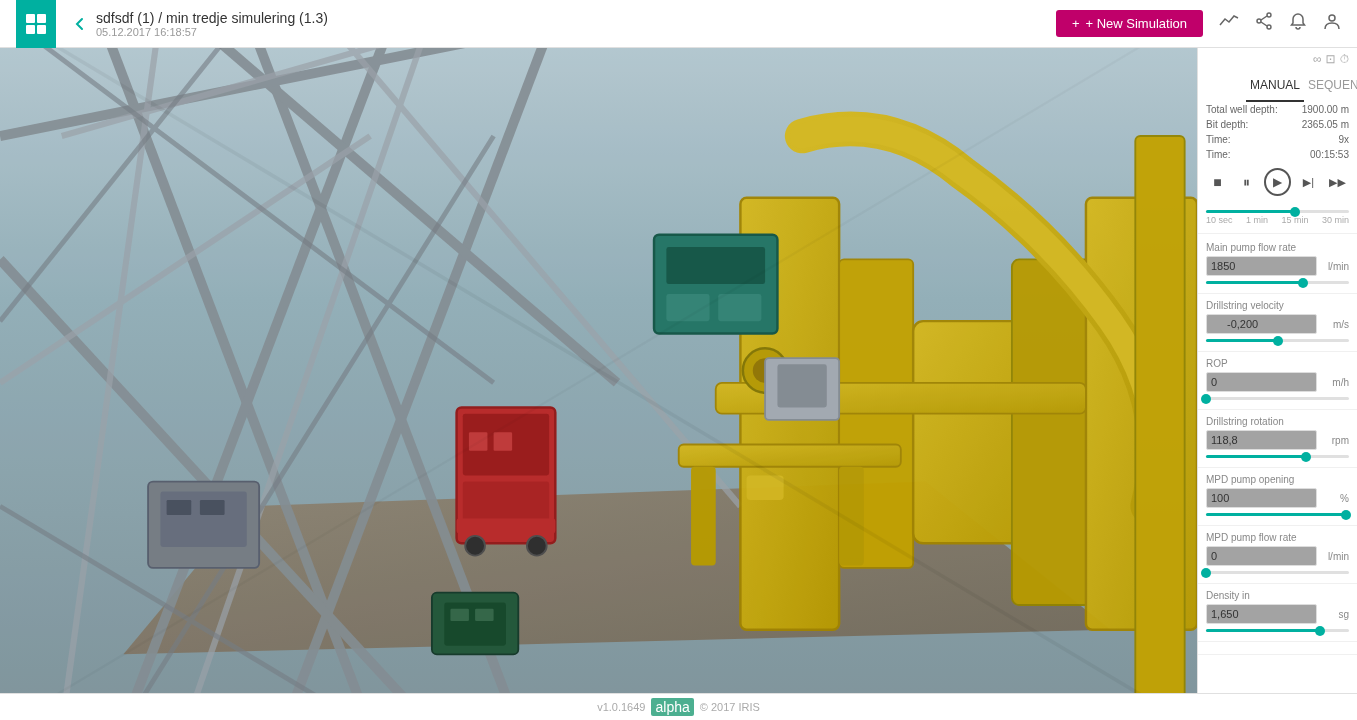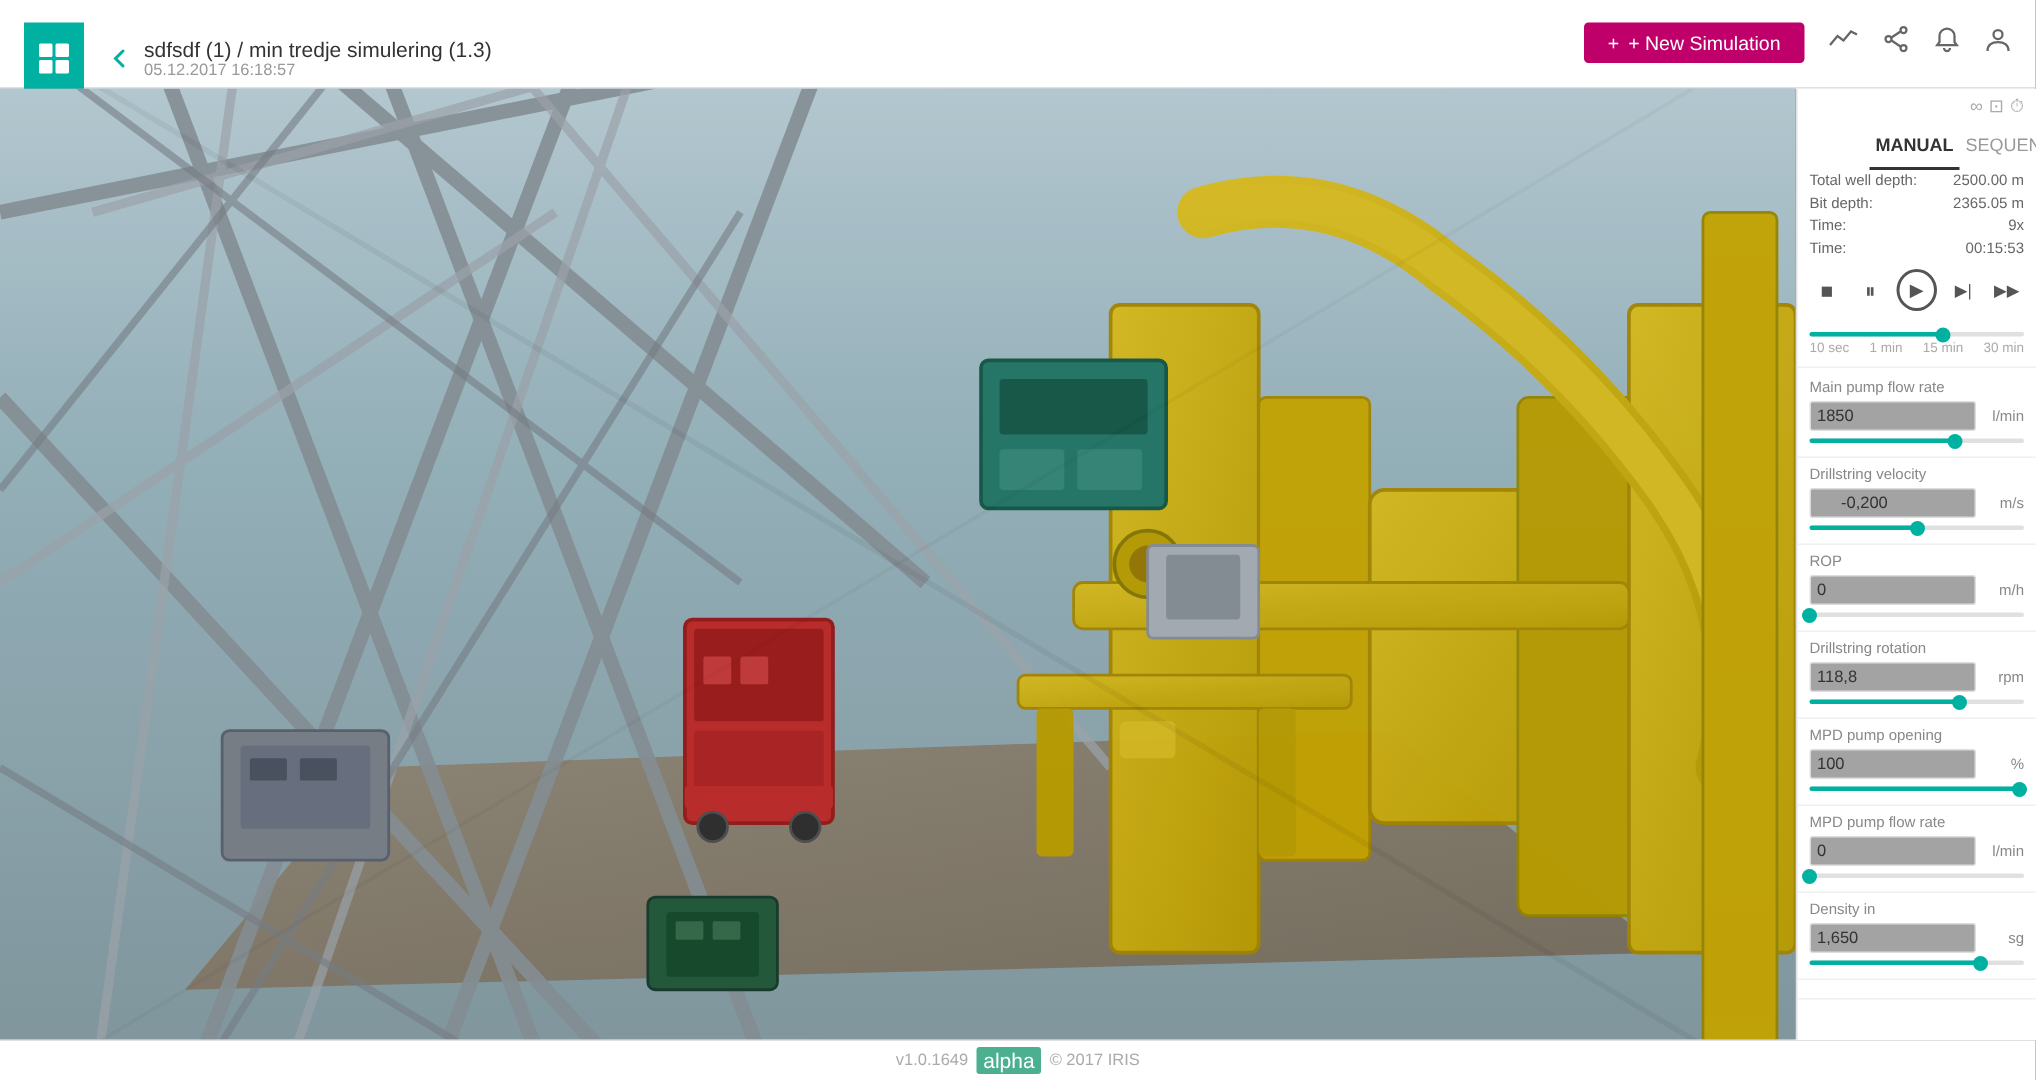--- a/index.html
+++ b/index.html
@@ -1,21 +1,21 @@
 <!DOCTYPE html>
 <html><head>
   <meta charset="utf-8">
   <style>
     * { box-sizing: border-box; margin: 0; padding: 0; }
     body { font-family: 'Segoe UI', Arial, sans-serif; background: #f0f0f0; width: 1357px; height: 720px; overflow: hidden; display: flex; flex-direction: column; }
 
     
     .header {
-      display: flex; align-items: flex-start; justify-content: space-between;
-      background: #fff; padding: 15px 16px; height: 59px;
+      display: flex; align-items: center; justify-content: space-between;
+      background: #fff; padding: 15px 16px; height: 48px;
       border-bottom: 1px solid #e0e0e0; flex-shrink: 0;
     }
     .header-left { display: flex; align-items: center; gap: 8px; }
     .header-back { color: #00b0a0; font-size: 16px; cursor: pointer; display: flex; align-items: center; }
     .header-title-area { display: flex; flex-direction: column; }
     .header-right { display: flex; align-items: center; gap: 16px; }
     .new-sim-btn {
       background: #c0006a; color: #fff; border: none; padding: 6px 16px;
       border-radius: 3px; font-size: 13px; cursor: pointer; display: flex; align-items: center; gap: 6px;
     }
@@ -49,21 +49,21 @@
     
     .right-panel {
       width: 160px; background: #fff; border-left: 1px solid #e0e0e0;
       display: flex; flex-direction: column; overflow-y: auto; flex-shrink: 0;
     }
     .panel-tabs { display: flex; width: 100%; }
     .panel-tab {
       flex: 1; text-align: center; padding: 8px 4px; font-size: 12px;
       cursor: pointer; border-bottom: 2px solid transparent; color: #999;
     }
-    .panel-tab.active { color: #333; border-bottom-color: #333; font-weight: 700; margin-left: 48px; }
+    .panel-tab.active { color: #333; border-bottom-color: #333; font-weight: 400; margin-left: 48px; }
 
     .panel-section { padding: 6px 8px; border-bottom: 1px solid #f0f0f0; }
     .panel-label { font-size: 10px; color: #888; margin-bottom: 3px; }
     .panel-value-row { display: flex; align-items: center; gap: 4px; }
     .panel-input {
       flex: 1; border: 1px solid #ddd; border-radius: 2px; padding: 3px 4px;
       font-size: 11px; color: #333; background: #a3a3a3;
     }
     .panel-unit { font-size: 10px; color: #888; min-width: 28px; text-align: right; }
 
@@ -304,21 +304,21 @@
       <span class="mini-icon">⏱</span>
     </div>
 
     <div class="panel-tabs">
       <div class="panel-tab active">MANUAL</div>
       <div class="panel-tab">SEQUENCE</div>
     </div>
 
     <div class="info-row">
       <span>Total well depth:</span>
-      <span>2500.00 m</span>
+      <span>1900.00 m</span>
     </div>
     <div class="info-row">
       <span>Bit depth:</span>
       <span>2365.05 m</span>
     </div>
     <div class="info-row">
       <span>Time:</span>
       <span>9x</span>
     </div>
     <div class="info-row">

